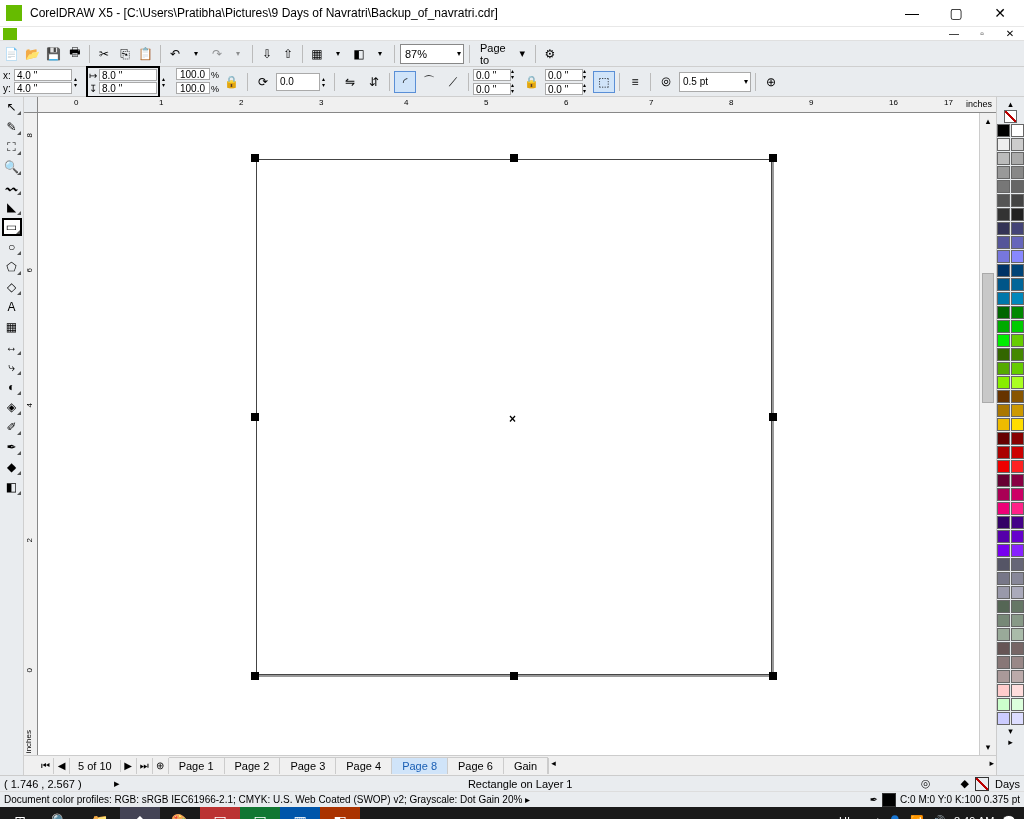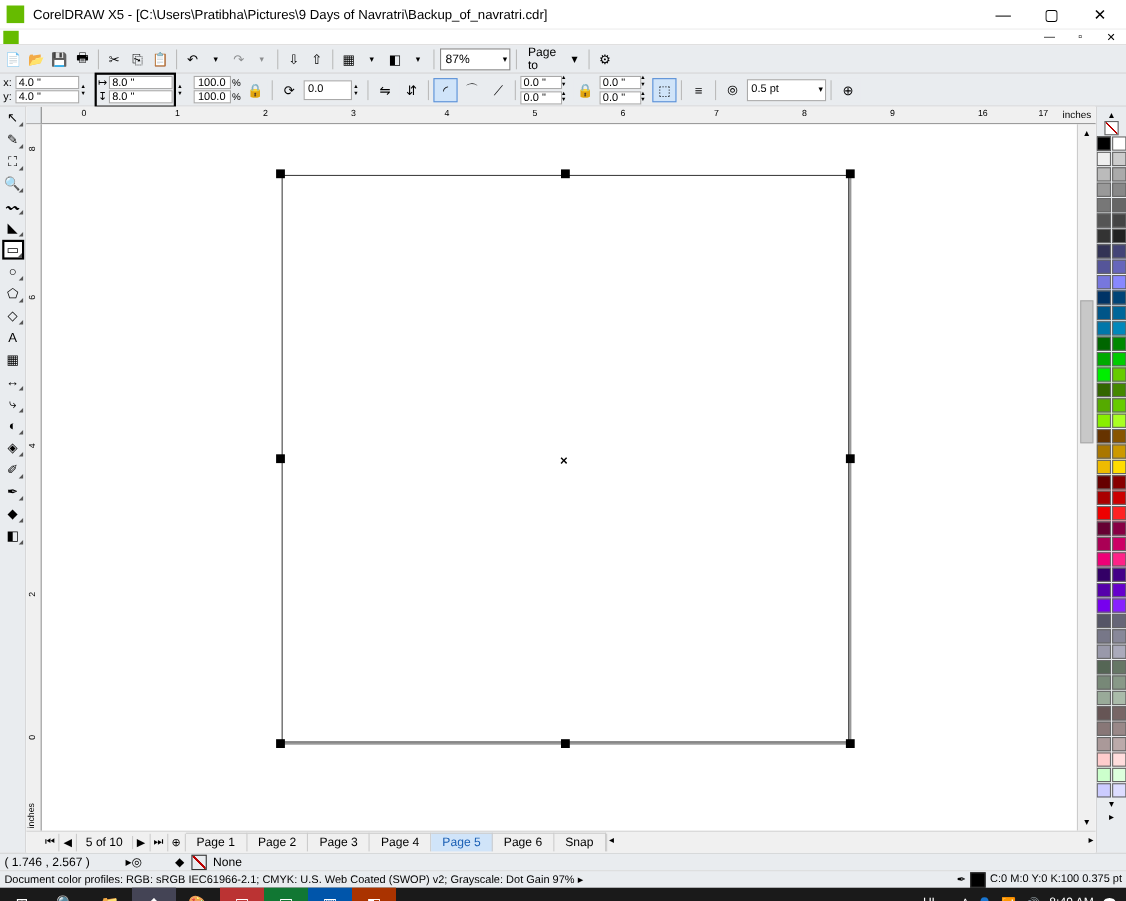--- a/index.html
+++ b/index.html
@@ -264,23 +264,23 @@
       <div class="pn-btn">⏮</div>
       <div class="pn-btn">◀</div>
       <div class="page-count">5 of 10</div>
       <div class="pn-btn">▶</div>
       <div class="pn-btn">⏭</div>
       <div class="pn-btn">⊕</div>
       <div class="page-tab">Page 1</div>
       <div class="page-tab">Page 2</div>
       <div class="page-tab">Page 3</div>
       <div class="page-tab">Page 4</div>
-      <div class="page-tab active">Page 5</div>
+      <div class="page-tab active">Page 8</div>
       <div class="page-tab">Page 6</div>
-      <div class="page-tab">Snap</div>
+      <div class="page-tab">Gain</div>
       <div class="hscroll">
         <span style="position:absolute;left:2px;font-size:9px">◂</span>
         <span style="position:absolute;right:2px;font-size:9px">▸</span>
       </div>
     </div>
   </div>
 
   <div class="color-dock">
     <div style="font-size:9px">▴</div>
     <div class="swatch" style="background:linear-gradient(to top right,#fff 45%,#b00 45%,#b00 55%,#fff 55%)"></div>
@@ -373,30 +373,31 @@
         <div class="swatch" style="background: rgb(221, 221, 255);"></div>
       </div>
     <div style="font-size:9px">▾</div>
     <div style="font-size:9px">▸</div>
   </div>
 </div>
 
 <div class="status1">
   <div class="coords">( 1.746 , 2.567 )</div>
   <span>▸</span>
+  <div class="obj-info">Rectangle on Layer 1</div>
   <div class="right-icons">
     <span>◎</span>
     <span style="width:18px"></span>
     <span>◆</span>
     <div class="fill-none"></div>
-    <span>None</span>
+    <span>Days</span>
   </div>
 </div>
 <div class="status2">
-  <span>Document color profiles: RGB: sRGB IEC61966-2.1; CMYK: U.S. Web Coated (SWOP) v2; Grayscale: Dot Gain 97% ▸</span>
+  <span>Document color profiles: RGB: sRGB IEC61966-2.1; CMYK: U.S. Web Coated (SWOP) v2; Grayscale: Dot Gain 20% ▸</span>
   <span style="display:flex;align-items:center;gap:4px">
     <span>✒</span>
     <div class="outline-sw"></div>
     <span>C:0 M:0 Y:0 K:100  0.375 pt</span>
   </span>
 </div>
 
 <div class="taskbar">
   <div class="tb-item">⊞</div>
   <div class="tb-item">🔍</div>

